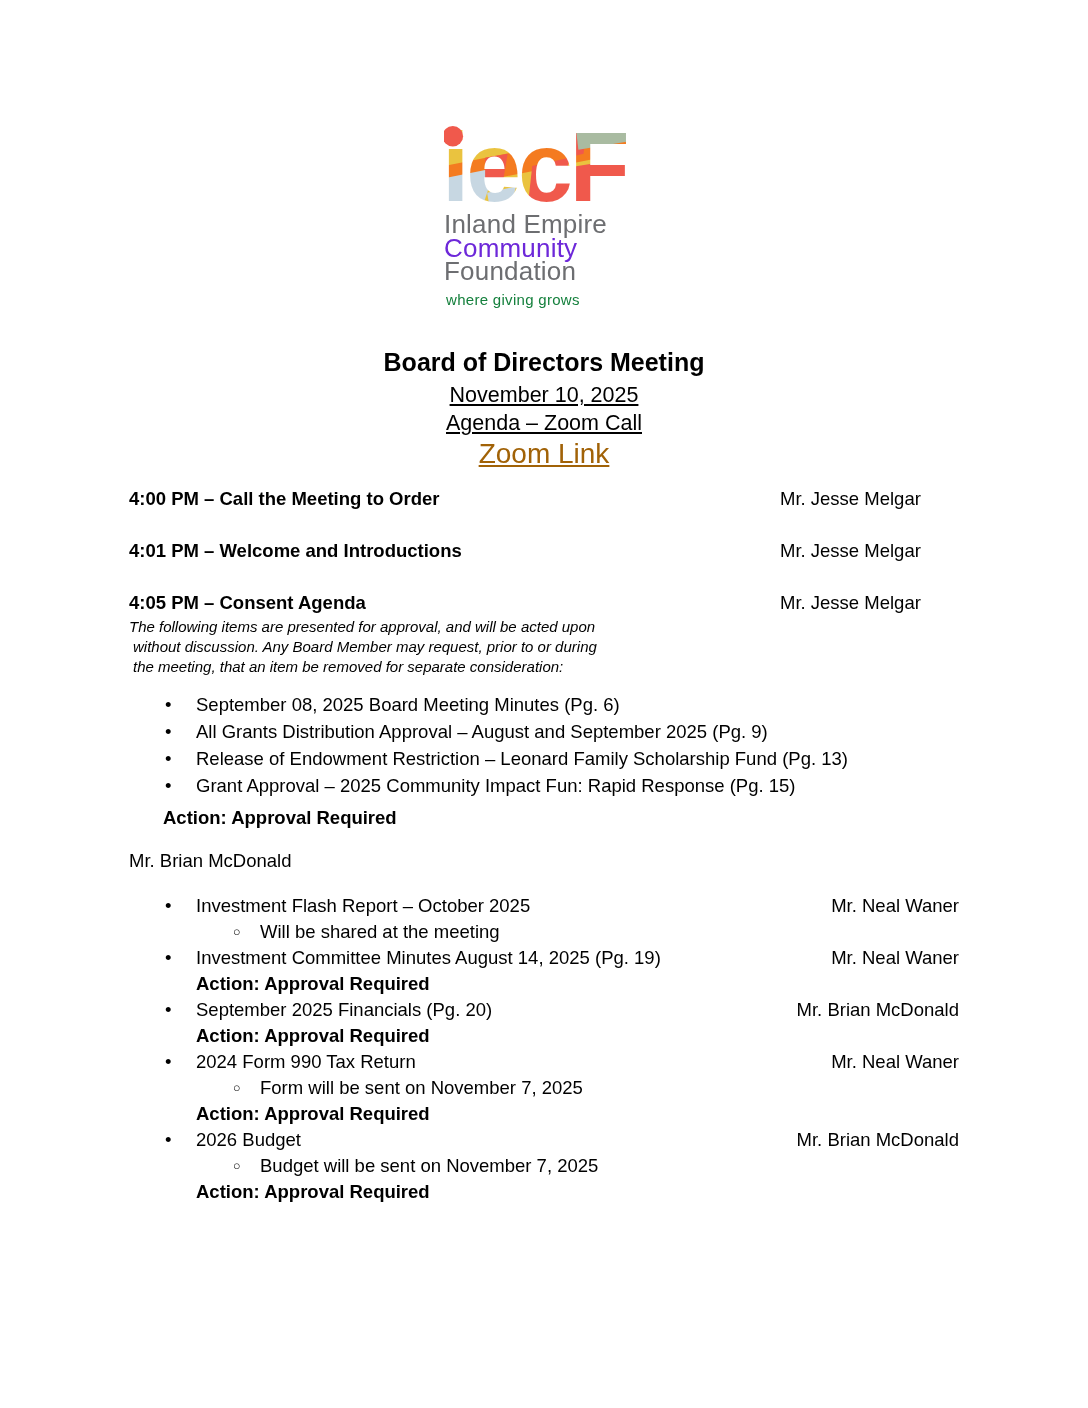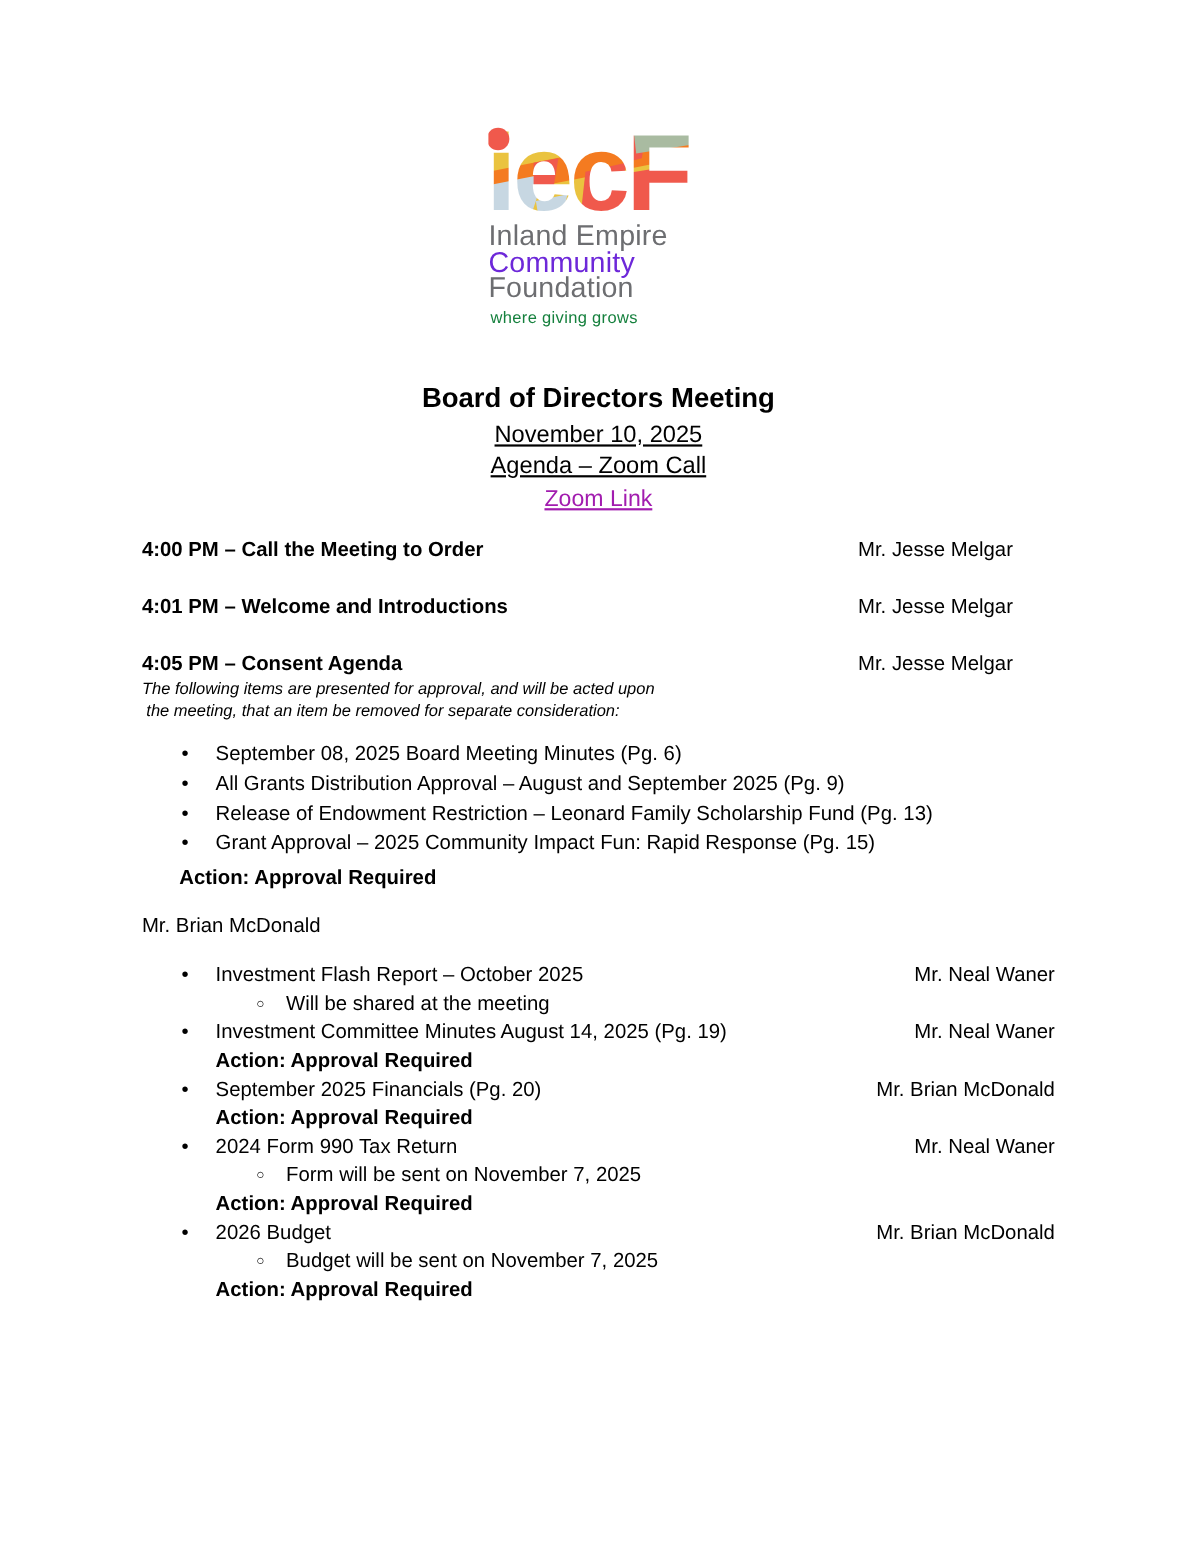--- a/index.html
+++ b/index.html
@@ -7,34 +7,34 @@
     position:relative;
     width:1088px; height:1408px;
     margin:0 auto;
     background:#ffffff;
     font-family:"Liberation Sans", sans-serif;
     color:#000000;
     overflow:hidden;
   }
 
   
-  .logo-block { position:absolute; top:113px; left:50%; transform:translateX(-50%); width:200px; }
+  .logo-block { position:absolute; top:123px; left:50%; transform:translateX(-50%); width:200px; }
   .logo-mark { display:block; width:197px; height:82px; }
   .org-name { margin-top:8px; font-size:26px; line-height:23.5px; letter-spacing:0.2px; font-weight:400; }
   .org-gray  { color:#6d6e71; }
   .org-light { color:#6d28d9; }
   .tagline { margin-top:7px; padding-left:2px; font-size:15px; letter-spacing:0.3px; color:#15803d; }
 
   
   .header-block { position:absolute; top:348px; left:0; width:100%; text-align:center; }
   .doc-title { font-size:25px; font-weight:bold; line-height:28px; }
   .doc-date, .doc-format { font-size:21.5px; line-height:28px;text-decoration:underline; }
   .doc-date { margin-top:5px; }
-  .doc-link { display:inline-block; margin-top:4px; font-size:21px; line-height:26px;
-              color:#a21caf; cursor:pointer; }
+  .doc-link { display:inline-block; margin-top:4px; font-size:28px; line-height:26px;
+              color:#a16207; cursor:pointer; }
 
   
   .content { position:absolute; left:129px; top:489px; width:830px; font-size:18.5px; }
 
   .h-row { display:flex; line-height:19px; margin-bottom:33px; }
   .h-row .t { width:651px; font-weight:bold; }
   .h-row .p { font-weight:normal; white-space:nowrap; }
   .h-row.tight { margin-bottom:0; }
   .sec4 { margin-top:24px; }
 
@@ -108,20 +108,21 @@
       <div class="t">4:01 PM – Welcome and Introductions</div>
       <div class="p">Mr. Jesse Melgar</div>
     </div>
 
     <div class="h-row tight">
       <div class="t">4:05 PM – Consent Agenda</div>
       <div class="p">Mr. Jesse Melgar</div>
     </div>
     <div class="note">
       <div class="note-line">The following items are presented for approval, and will be acted upon</div>
+      <div class="note-line">without discussion. Any Board Member may request, prior to or during</div>
       <div class="note-line">the meeting, that an item be removed for separate consideration:</div>
     </div>
     <div class="consent">
       <div class="li1">September 08, 2025 Board Meeting Minutes (Pg. 6)</div>
       <div class="li1">All Grants Distribution Approval – August and September 2025 (Pg. 9)</div>
       <div class="li1">Release of Endowment Restriction – Leonard Family Scholarship Fund (Pg. 13)</div>
       <div class="li1">Grant Approval – 2025 Community Impact Fun: Rapid Response (Pg. 15)</div>
     </div>
     <div class="c-action">Action: Approval Required</div>
 

